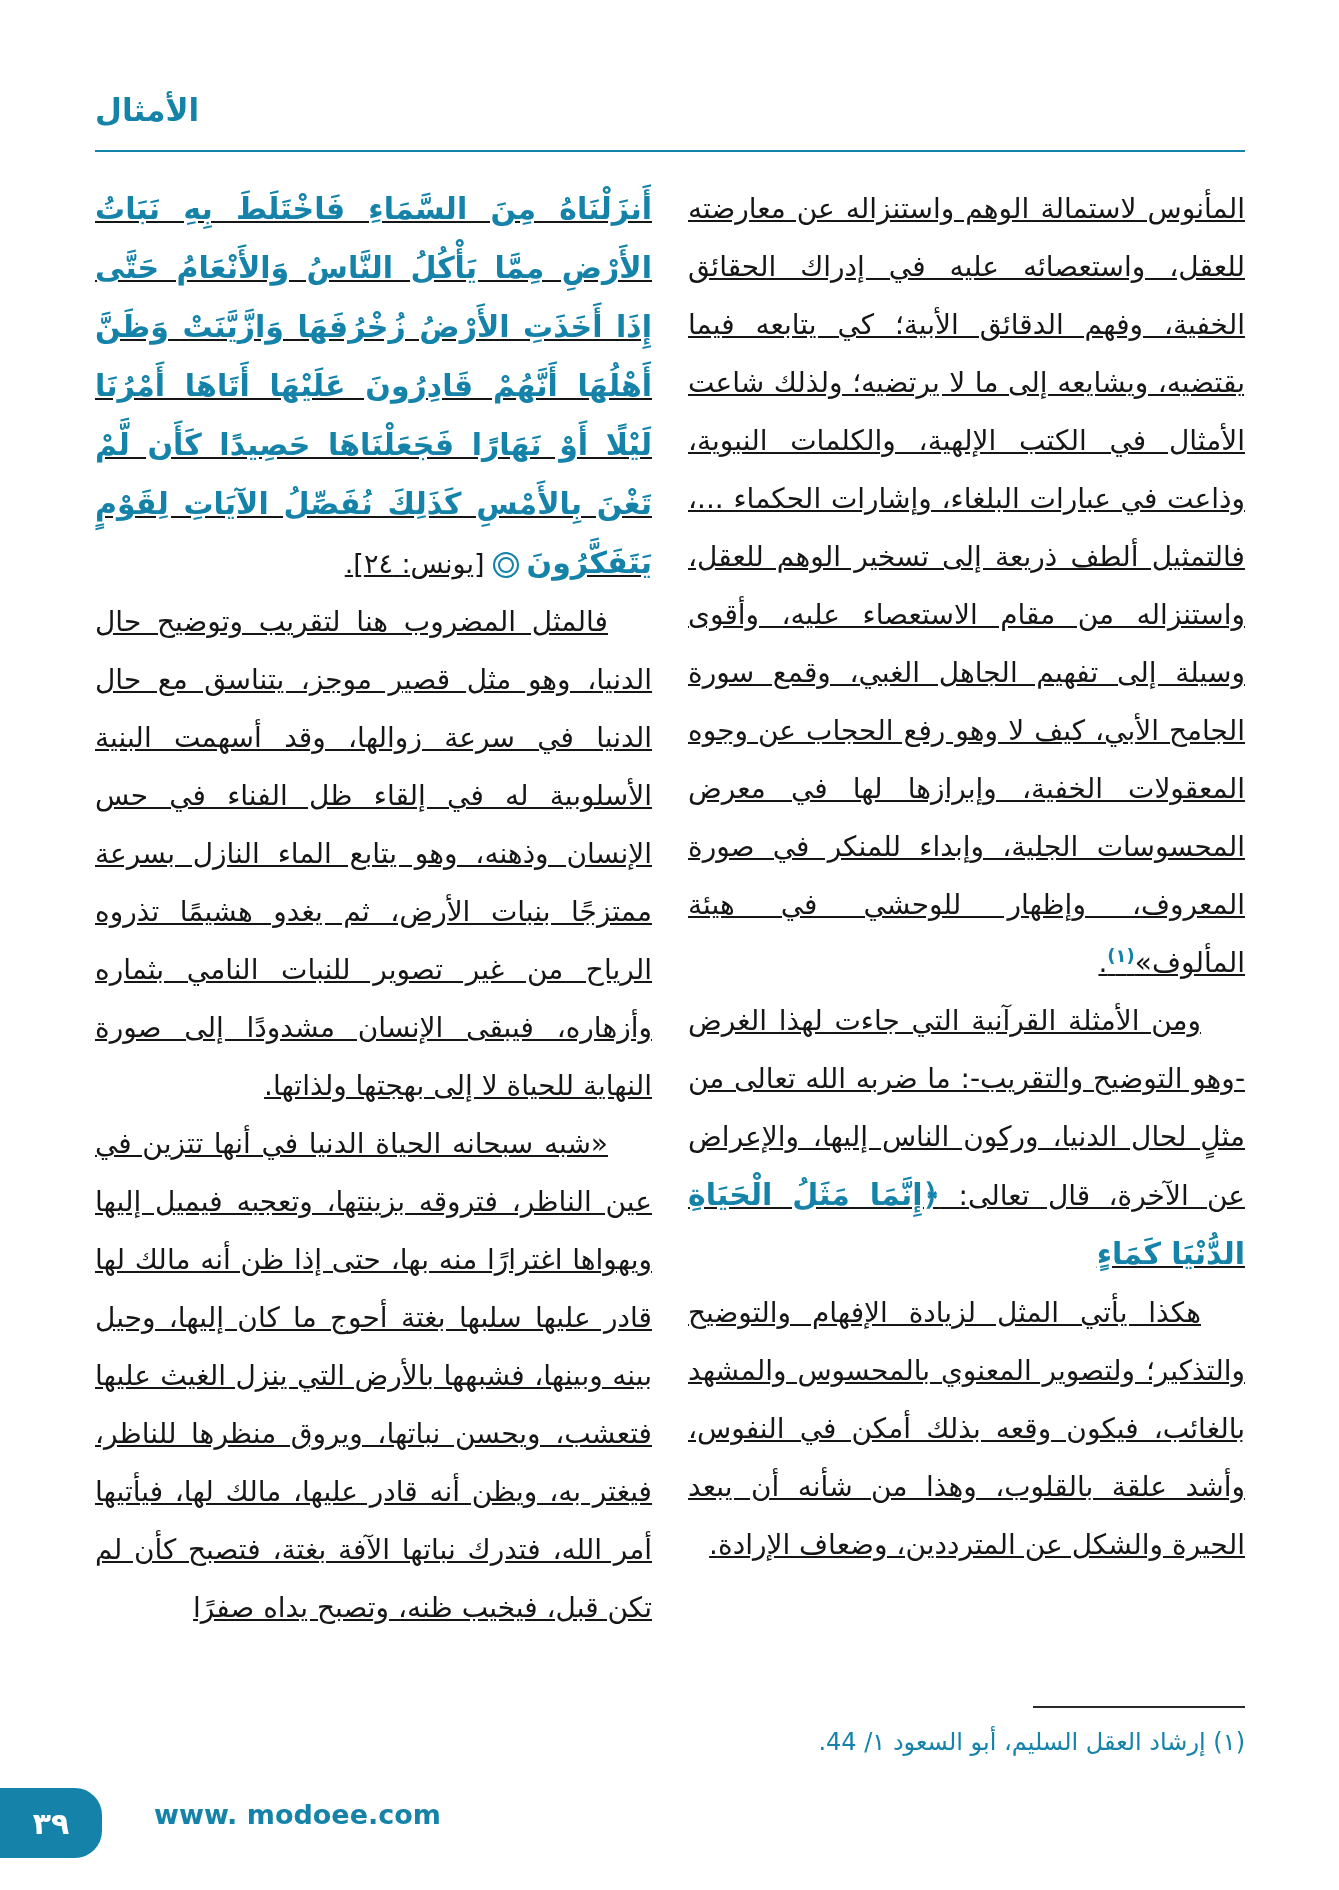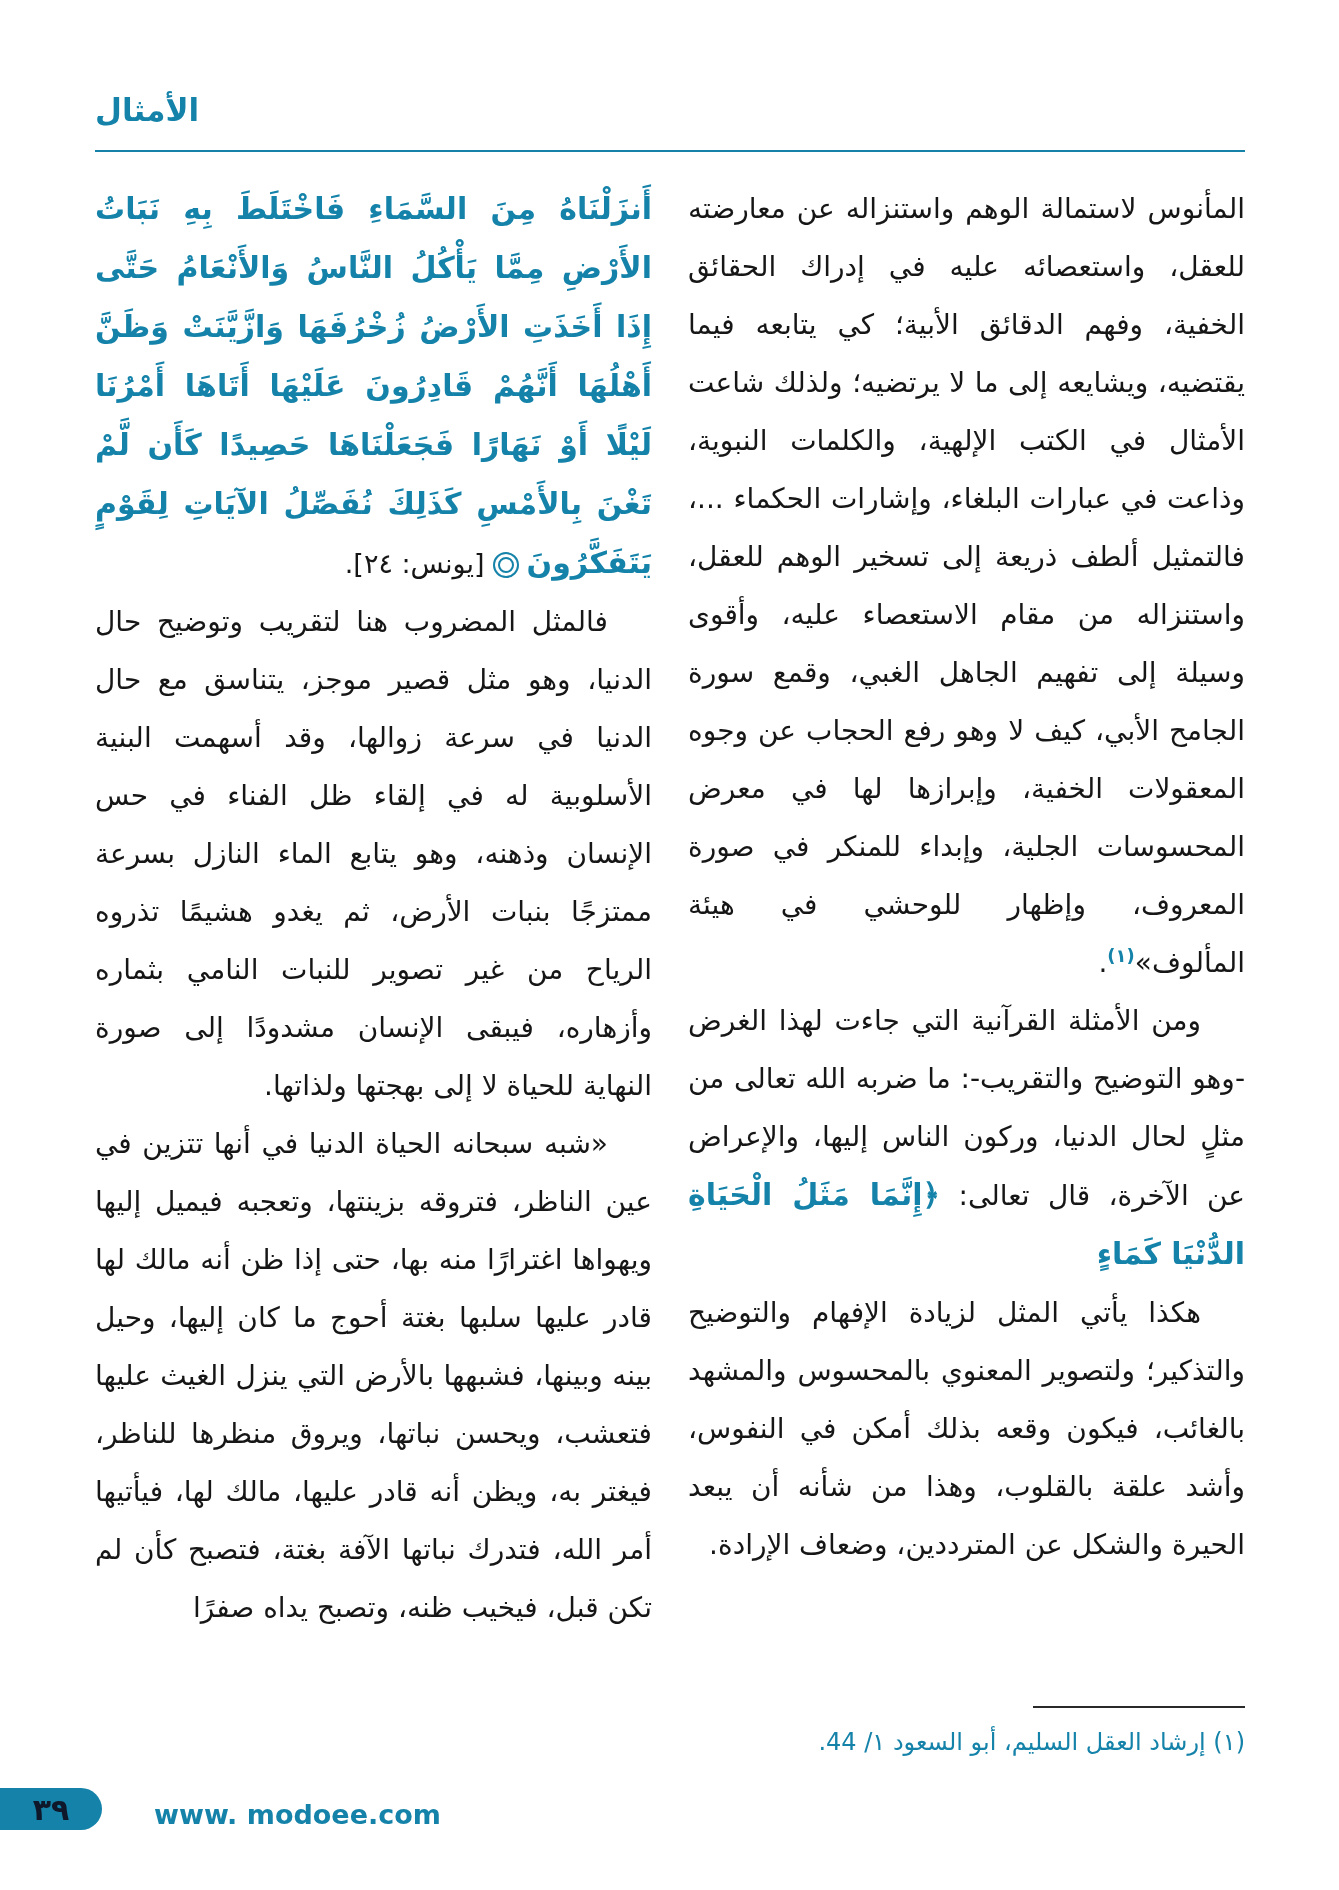--- a/index.html
+++ b/index.html
@@ -25,21 +25,21 @@
 
   
   .columns {
     position: absolute; top: 180px; left: 95px; width: 1150px; height: 1702px;
     display: flex; gap: 36px; direction: rtl;
   }
   .col {
     width: 557px; height: 100%; overflow: hidden;
     font-size: 28px; line-height: 58px;
     color: var(--ink);
-    text-align: justify; direction: rtl;
+    text-align: justify; direction: rtl; text-decoration: underline;
   }
   .col p { margin: 0; }
   .col p.indent { text-indent: 44px; }
 
   .quran {
     color: var(--accent); font-weight: bold; font-size: 30px;
   }
   .verse-reference { color: var(--ink); font-weight: normal; font-size: 27px; }
 
   .fn-marker {
@@ -64,25 +64,25 @@
     margin-left: auto; margin-bottom: 14px;
   }
   .footnote-text {
     color: var(--accent); font-size: 24px; line-height: 1.7;
     text-align: right;
   }
 
   
   .page-number-badge {
     position: absolute; left: 0; top: 1788px;
-    width: 102px; height: 42px;
+    width: 102px; height: 70px;
     background: var(--accent);
     border-radius: 0 27px 27px 0;
     display: flex; align-items: center; justify-content: center;
-    color: #0f172a; font-size: 30px; font-weight: bold;
+    color: #ffffff; font-size: 30px; font-weight: bold;
   }
   .website {
     position: absolute; left: 130px; top: 1799px;
     color: var(--accent); font-size: 27px; font-weight: bold;
     direction: ltr;
     margin-left: 24px;
   }
 </style>
 </head>
 <body>

